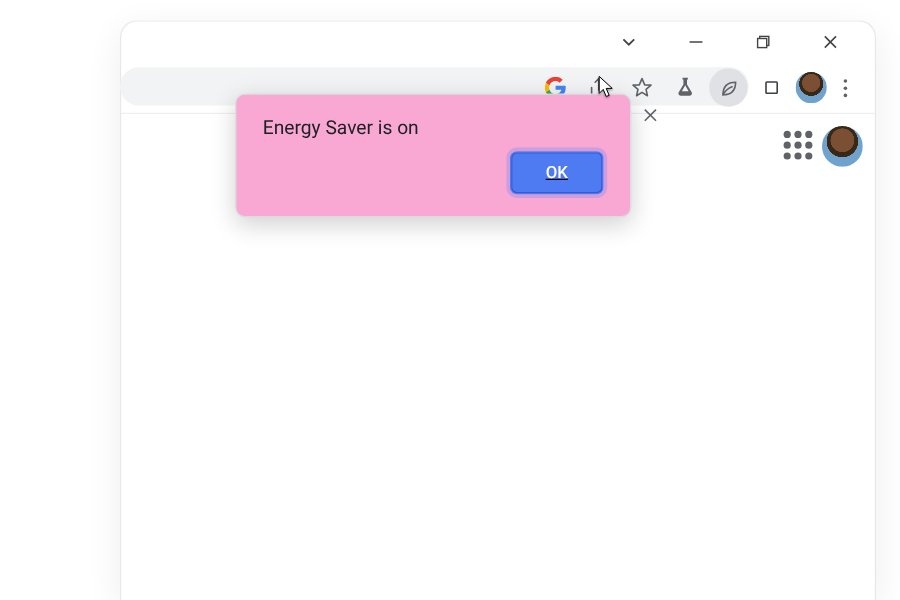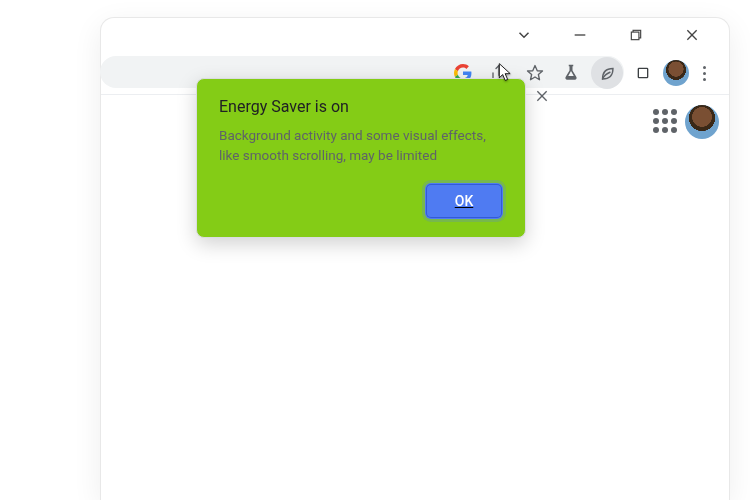--- a/index.html
+++ b/index.html
@@ -50,21 +50,21 @@
   .kebab i{width:3px;height:3px;border-radius:50%;background:var(--grey-1);}
 
   .content{position:absolute;left:0;right:0;top:76px;bottom:0;border-top:1px solid #eceef1;}
 
   .apps-grid{position:absolute;right:52px;top:14px;display:grid;grid-template-columns:repeat(3,6px);grid-template-rows:repeat(3,6px);gap:3px;}
   .apps-grid i{width:6px;height:6px;border-radius:50%;background:#5f6368;}
 
   .avatar.large{position:absolute;right:10px;top:10px;width:34px;height:34px;}
 
   .popover{
-    position:absolute;top:78px;left:196px;width:330px;background:#84cc16;
+    position:absolute;top:78px;left:196px;width:330px;background:#f9a8d4;
     border:1px solid var(--grey-2);border-radius:8px;
     box-shadow:0 6px 20px rgba(0,0,0,.18);
     padding:18px 22px 18px 22px;
   }
   .popover .close{
     position:absolute;top:4px;right:-30px;width:26px;height:26px;
     display:flex;align-items:center;justify-content:center;color:var(--grey-1);font-size:18px;
   }
   .popover h3{margin:0 0 10px 0;font-size:16px;font-weight:400;color:var(--text);}
   .popover p{margin:0 0 18px 0;font-size:13.5px;color:var(--grey-1);line-height:1.45;}
@@ -186,21 +186,20 @@
 </div>
 
 <div class="popover">
   <div class="close">
     <svg viewBox="0 0 24 24" width="16" height="16" stroke="#5f6368" stroke-width="2">
         <line x1="5" y1="5" x2="19" y2="19"></line>
         <line x1="19" y1="5" x2="5" y2="19"></line>
       </svg>
   </div>
   <h3>Energy Saver is on</h3>
-  <p>Background activity and some visual effects, like smooth scrolling, may be limited</p>
   <div class="btn-row">
     <div class="btn primary">OK</div>
   </div>
 </div>
 
 <div class="cursor">
   <svg viewBox="0 0 24 24">
       <path fill="#fff" stroke="#000" stroke-width="1" d="M4 2l0 17 4-4 3 7 3-1-3-7 6 0z"></path>
     </svg>
 </div>

